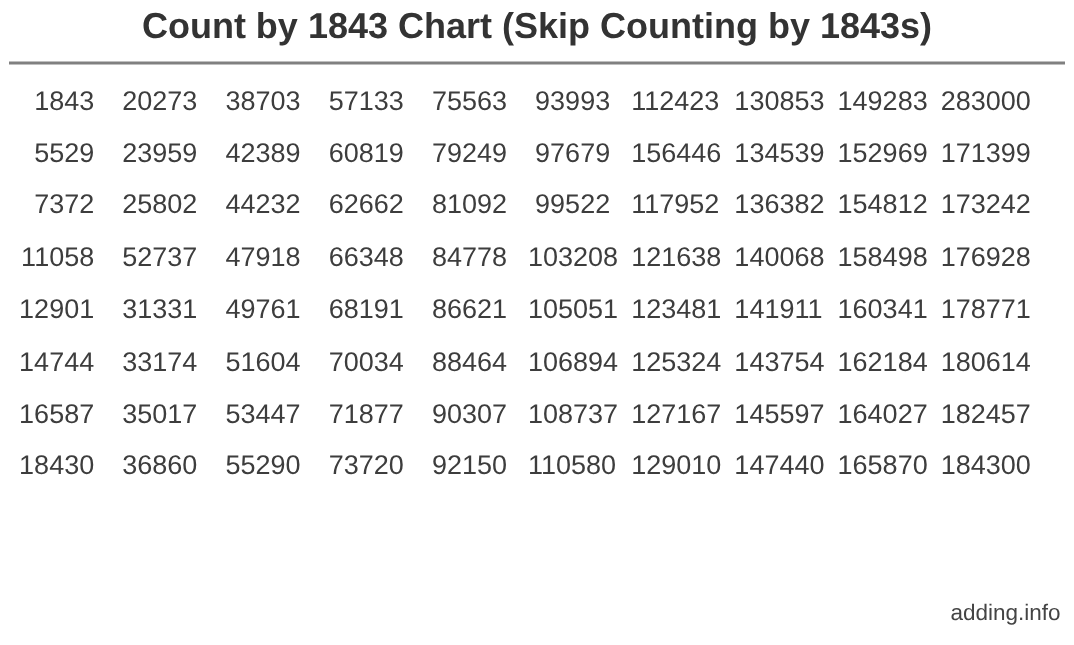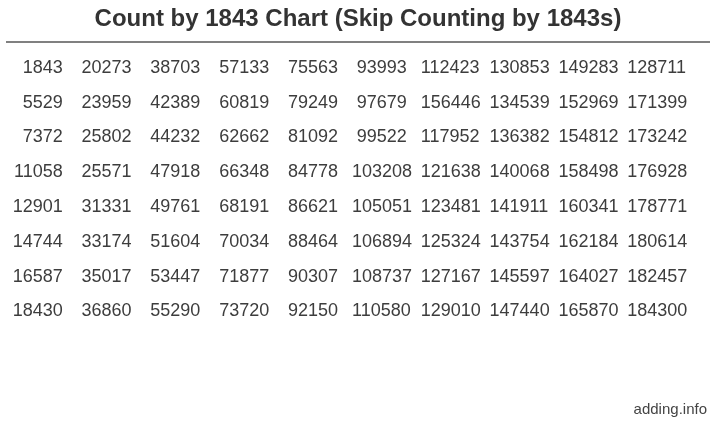--- a/index.html
+++ b/index.html
@@ -64,21 +64,21 @@
         <tr>
           <td>1843</td>
           <td>20273</td>
           <td>38703</td>
           <td>57133</td>
           <td>75563</td>
           <td>93993</td>
           <td>112423</td>
           <td>130853</td>
           <td>149283</td>
-          <td>128711</td>
+          <td>283000</td>
         </tr>
         <tr>
           <td>5529</td>
           <td>23959</td>
           <td>42389</td>
           <td>60819</td>
           <td>79249</td>
           <td>97679</td>
           <td>156446</td>
           <td>134539</td>
@@ -92,21 +92,21 @@
           <td>62662</td>
           <td>81092</td>
           <td>99522</td>
           <td>117952</td>
           <td>136382</td>
           <td>154812</td>
           <td>173242</td>
         </tr>
         <tr>
           <td>11058</td>
-          <td>25571</td>
+          <td>52737</td>
           <td>47918</td>
           <td>66348</td>
           <td>84778</td>
           <td>103208</td>
           <td>121638</td>
           <td>140068</td>
           <td>158498</td>
           <td>176928</td>
         </tr>
         <tr>

